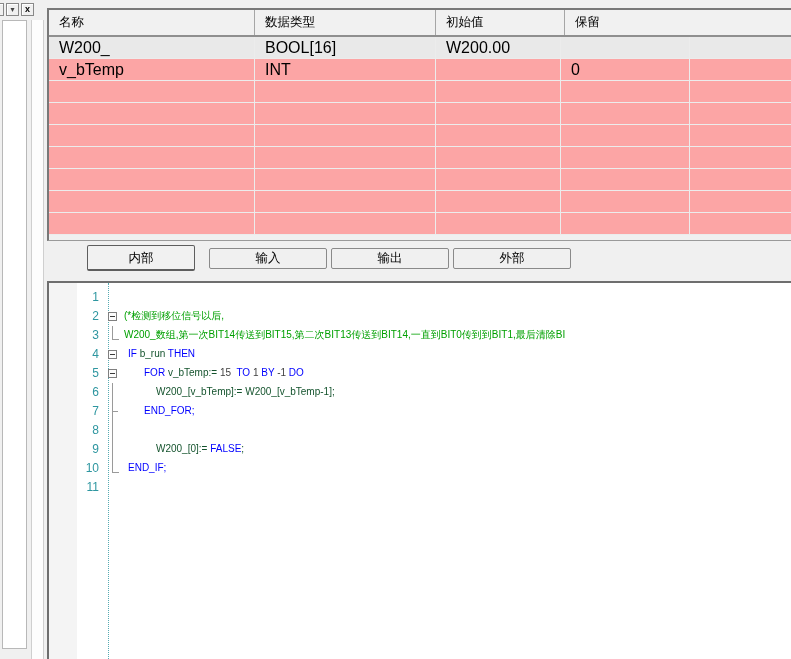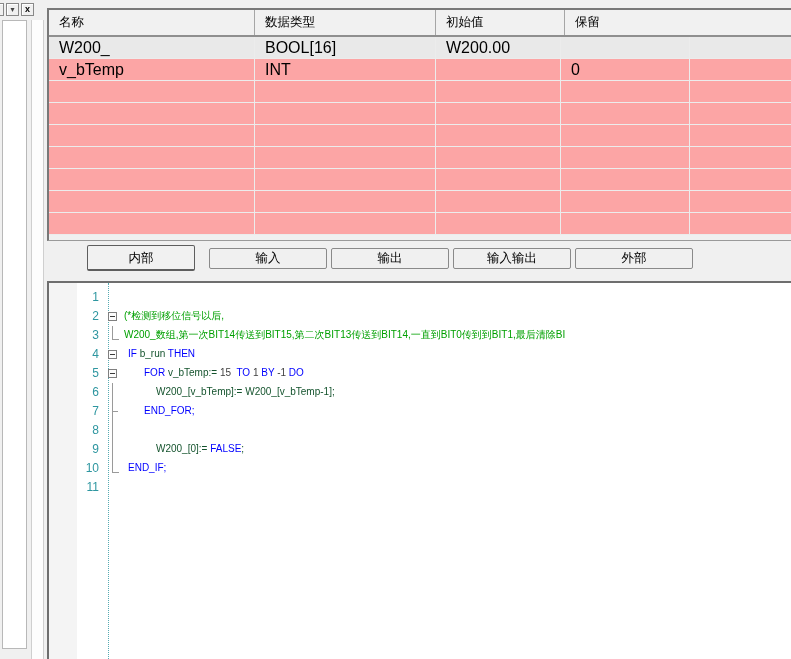--- a/index.html
+++ b/index.html
@@ -167,21 +167,20 @@
           <div class="vt-cell w-keep"></div>
         </div>
       </div>
     <div class="vt-footer"></div>
   </div>
 
   <div class="tabs-bar" id="tabs-bar">
       <button class="tab active">内部</button>
       <button class="tab">输入</button>
       <button class="tab">输出</button>
-      <button class="tab">输入输出</button>
       <button class="tab">外部</button>
     </div>
 
   <div class="editor-panel">
     <div class="sel-margin"></div>
     <div class="gutter-dots"></div>
     <div class="code-lines" id="code-lines">
         <div class="code-line"><span class="ln">1</span><span class="fold"></span><span class="code" style="padding-left: 0px;"></span></div>
         <div class="code-line"><span class="ln">2</span><span class="fold"><span class="f-box"></span></span><span class="code" style="padding-left: 0px;"><span class="seg-comment">(*检测到移位信号以后,</span></span></div>
         <div class="code-line"><span class="ln">3</span><span class="fold"><span class="f-end"></span></span><span class="code" style="padding-left: 0px;"><span class="seg-comment">W200_数组,第一次BIT14传送到BIT15,第二次BIT13传送到BIT14,一直到BIT0传到到BIT1,最后清除BI</span></span></div>

